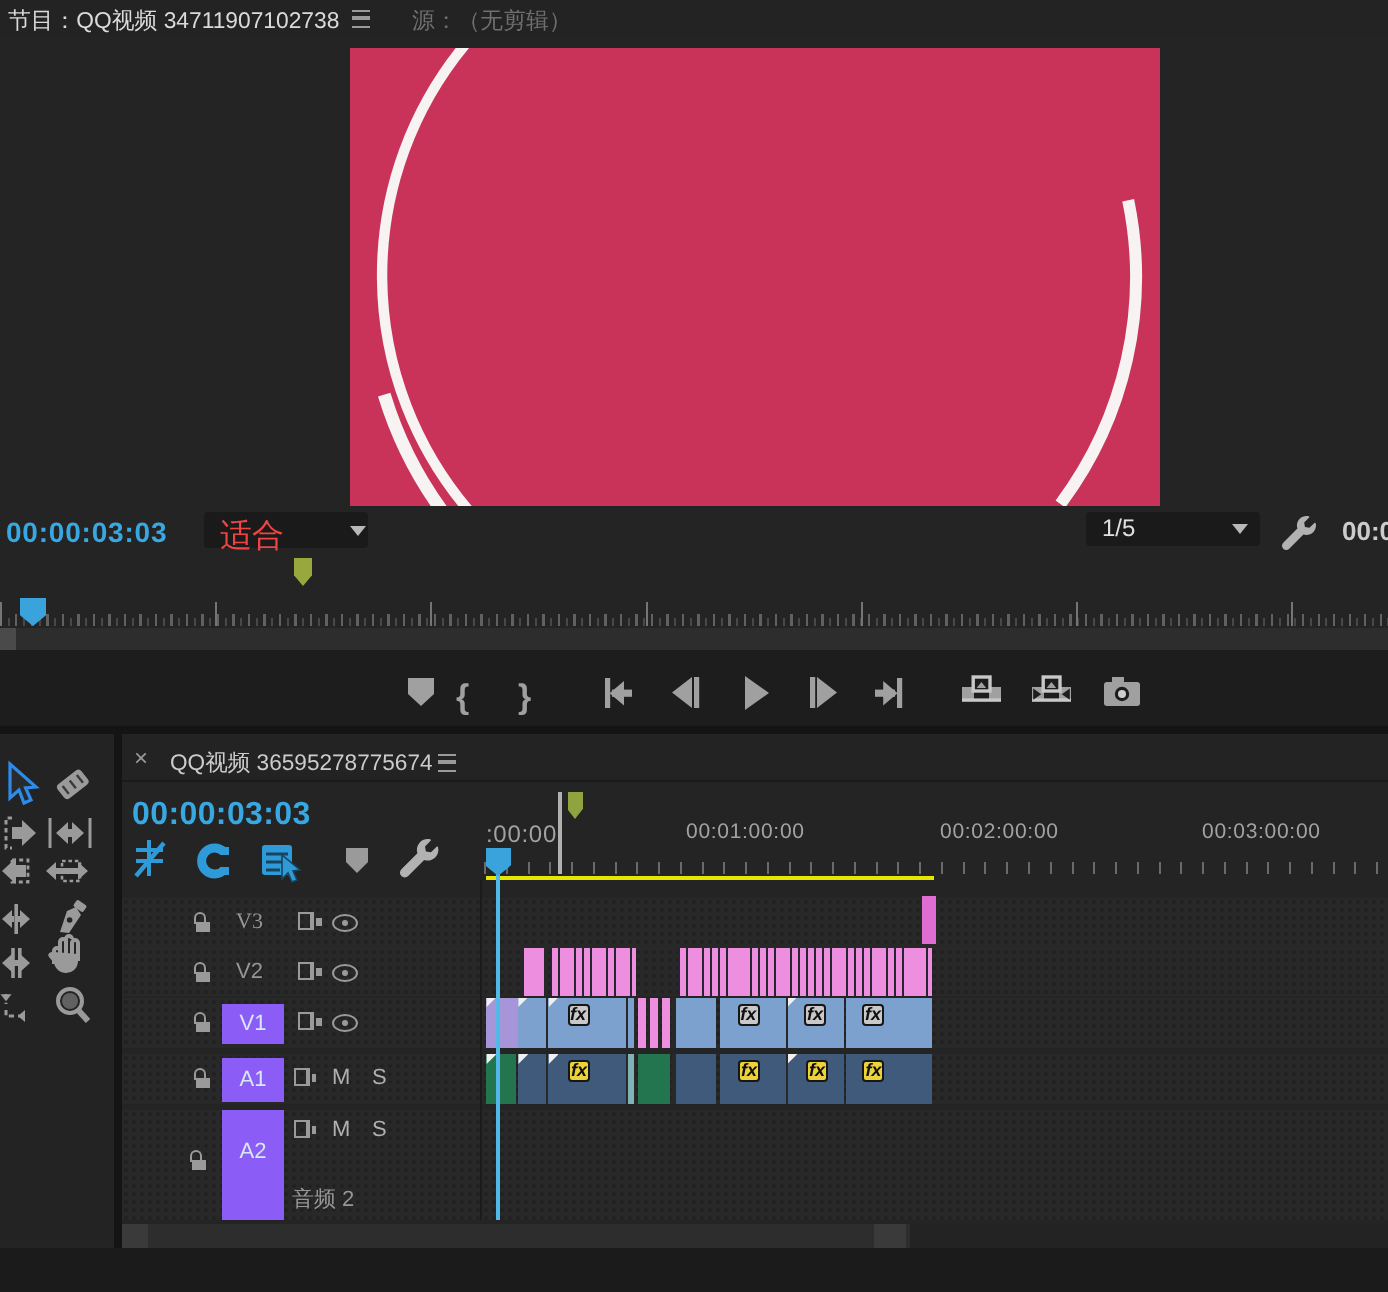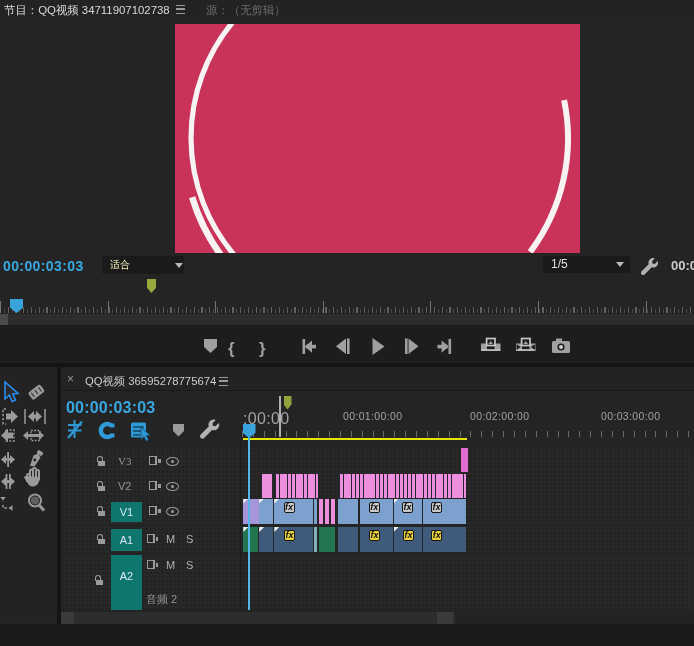--- a/index.html
+++ b/index.html
@@ -3,21 +3,21 @@
 <style>
 html,body{margin:0;padding:0;}
 body{width:694px;height:646px;overflow:hidden;position:relative;background:#1b1b1b;
  font-family:"Liberation Sans",sans-serif;-webkit-font-smoothing:antialiased;}
 .abs{position:absolute;}
 .tc{color:#38a8e2;font-weight:bold;}
 .penta-down{clip-path:polygon(0 0,100% 0,100% 62%,50% 100%,0 62%);}
 .row{left:0;width:633px;background:#282828;
  background-image:radial-gradient(#212121 0.8px,transparent 0.8px);background-size:4px 4px;}
 .lbl{font-size:11px;color:#969696;}
-.bluebox{position:absolute;width:31px;background:#0f766e;color:#d8e8f4;font-size:11px;text-align:center;}
+.bluebox{position:absolute;width:31px;background:#8b5cf6;color:#d8e8f4;font-size:11px;text-align:center;}
 .lock{position:absolute;width:9px;height:10px;}
 .lock:before{content:"";position:absolute;left:1px;top:4.5px;width:7px;height:5.5px;background:#9a9a9a;}
 .lock:after{content:"";position:absolute;left:0;top:0;width:4px;height:4.5px;border:1.5px solid #9a9a9a;border-bottom:none;border-radius:3px 3px 0 0;}
 .sync{position:absolute;width:12px;height:10px;}
 .sync:before{content:"";position:absolute;left:0;top:0;width:5px;height:6.5px;border:1.5px solid #9a9a9a;border-right:2.5px solid #9a9a9a;}
 .sync:after{content:"";position:absolute;left:9px;top:2.5px;width:2.5px;height:4.5px;background:#9a9a9a;}
 .eye{position:absolute;width:13px;height:9px;border:1.5px solid #9a9a9a;border-radius:50%;box-sizing:border-box;}
 .eye:before{content:"";position:absolute;left:4.2px;top:1.6px;width:3.2px;height:3.2px;background:#9a9a9a;border-radius:50%;}
 .stripes{background-image:repeating-linear-gradient(90deg,#262630 0px,#262630 1.2px,#ee8ede 1.2px,#ee8ede 4px);}
 .vclip{top:108.5px;height:25px;background:#7ca1ce;}
@@ -43,21 +43,21 @@
 <div class="abs" style="left:175px;top:24px;width:405px;height:229px;background:#c9335a;overflow:hidden;">
 <svg width="405" height="229" viewBox="0 0 405 229">
   <path d="M 59.4 231.3 A 181.1 181.1 0 0 1 57.5 -1.6" fill="none" stroke="#f7f3f3" stroke-width="5.2"></path>
   <path d="M 389.1 76.1 A 189.5 189.5 0 0 1 355.2 228.0" fill="none" stroke="#f7f3f3" stroke-width="6"></path>
   <path d="M 46.9 232.6 A 195.5 195.5 0 0 1 17.1 173.3" fill="none" stroke="#f7f3f3" stroke-width="6.5"></path>
 </svg>
 </div>
 
 <div class="abs tc" style="left:3px;top:258px;font-size:14px;letter-spacing:0.4px;">00:00:03:03</div>
 <div class="abs" style="left:102px;top:256px;width:82px;height:18px;background:#1a1a1a;border-radius:2px;"></div>
-<div class="abs" style="left:110px;top:258px;font-size:10px;color:#fef9c3;">适合</div>
+<div class="abs" style="left:110px;top:258px;font-size:16px;color:#ef4444;">适合</div>
 <div class="abs" style="left:175px;top:263px;width:0;height:0;border-left:4.5px solid transparent;border-right:4.5px solid transparent;border-top:5.5px solid #b8b8b8;"></div>
 <div class="abs" style="left:543px;top:256px;width:87px;height:17px;background:#1a1a1a;border-radius:2px;"></div>
 <div class="abs" style="left:551px;top:257px;font-size:12px;color:#e0e0e0;">1/5</div>
 <div class="abs" style="left:616px;top:262px;width:0;height:0;border-left:4.5px solid transparent;border-right:4.5px solid transparent;border-top:5.5px solid #b8b8b8;"></div>
 <div class="abs" id="wrench1" style="left:641px;top:258px;">
 <svg width="18" height="17" viewBox="0 0 18 17">
       <g transform="scale(0.0332)">
 <path d="M507.73 109.1c-2.24-9.03-13.54-12.09-20.12-5.51l-74.36 74.36-67.88-11.31-11.31-67.88 74.36-74.36c6.62-6.62 3.43-17.9-5.66-20.16-47.38-11.74-99.55.91-136.58 37.93-39.64 39.64-50.55 97.1-34.05 147.2L18.74 402.76c-24.99 24.99-24.99 65.51 0 90.5 24.99 24.99 65.51 24.99 90.5 0l213.21-213.21c50.12 16.71 107.47 5.68 147.37-34.22 37.07-37.07 49.7-89.32 37.91-136.73z" fill="#b2b2b2"></path>
       </g>
     </svg></div>
@@ -204,21 +204,21 @@
  </g>
 
  <path d="M112 30 h11 v7 l-5.5 5.5 -5.5-5.5 z" fill="#9a9a9a"></path>
 
  <g transform="translate(139,25.5) scale(0.0375)">
         <path d="M507.73 109.1c-2.24-9.03-13.54-12.09-20.12-5.51l-74.36 74.36-67.88-11.31-11.31-67.88 74.36-74.36c6.62-6.62 3.43-17.9-5.66-20.16-47.38-11.74-99.55.91-136.58 37.93-39.64 39.64-50.55 97.1-34.05 147.2L18.74 402.76c-24.99 24.99-24.99 65.51 0 90.5 24.99 24.99 65.51 24.99 90.5 0l213.21-213.21c50.12 16.71 107.47 5.68 147.37-34.22 37.07-37.07 49.7-89.32 37.91-136.73z" fill="#b2b2b2"></path>
       </g>
 </svg></div>
 
 <div class="abs" style="left:240px;top:394px;width:454px;height:55px;overflow:hidden;" id="ruler">
-  <div class="abs" style="left:3px;top:15.5px;font-size:16px;color:#a2a2a2;letter-spacing:0.35px;">:00:00</div>
+  <div class="abs" style="left:3px;top:15.5px;font-size:12px;color:#a2a2a2;letter-spacing:0.35px;">:00:00</div>
   <div class="abs" style="left:103px;top:15.5px;font-size:10.5px;color:#a2a2a2;letter-spacing:0.35px;">00:01:00:00</div>
   <div class="abs" style="left:230px;top:15.5px;font-size:10.5px;color:#a2a2a2;letter-spacing:0.35px;">00:02:00:00</div>
   <div class="abs" style="left:361px;top:15.5px;font-size:10.5px;color:#a2a2a2;letter-spacing:0.35px;">00:03:00:00</div>
   <div class="abs" style="left:2px;top:37px;width:452px;height:6px;
    background-image:repeating-linear-gradient(90deg,#6a6a6a 0px,#6a6a6a 1px,transparent 1px,transparent 10.88px);"></div>
   <div class="abs" style="left:39px;top:2px;width:1.5px;height:41px;background:#b0b0b0;"></div>
 </div>
 <div class="abs penta-down" style="left:283.5px;top:396px;width:8px;height:13.5px;background:#8fa33e;"></div>
 
 <div class="abs" style="left:243px;top:438px;width:224px;height:2px;background:#e6e600;"></div>

